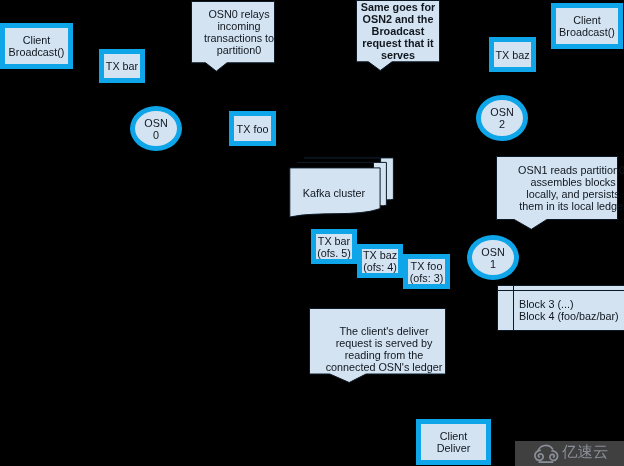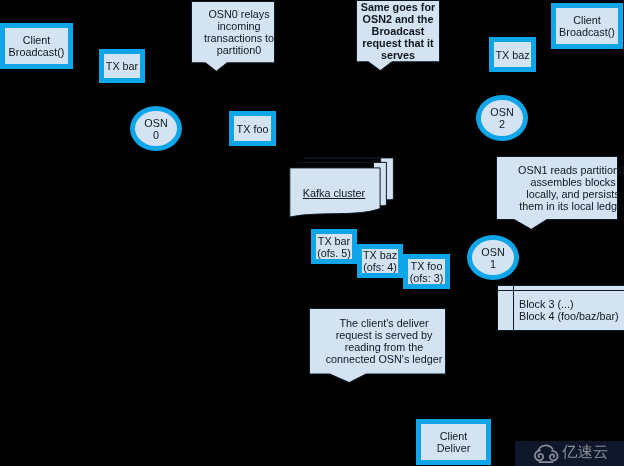--- a/index.html
+++ b/index.html
@@ -10,24 +10,24 @@
          will-change:transform;transform:translateZ(0);}
   .shape{position:absolute;box-sizing:border-box;}
   .box{background:#d4e3f2;border:5px solid #0ea5e9;display:flex;align-items:center;
        justify-content:center;text-align:center;color:#10171f;}
   .label{white-space:pre-line;line-height:12px;}
 
   .callout{position:absolute;}
   .callout svg{position:absolute;left:0;top:0;}
   .calloutlabel{position:absolute;left:0;display:flex;align-items:center;
                 justify-content:center;text-align:center;color:#10171f;white-space:pre-line;}
-  .kafkalabel{position:absolute;color:#10171f;text-decoration:underline;}
+  .kafkalabel{position:absolute;color:#10171f;}
   .ledgerlabel{position:absolute;color:#10171f;white-space:pre-line;}
 
-  .watermark{position:absolute;left:515px;top:441px;width:109px;height:25px;background:#0f172a;}
+  .watermark{position:absolute;left:515px;top:441px;width:109px;height:25px;background:#404040;}
   .watermark svg{position:absolute;left:19px;top:2px;}
   .watermark span{position:absolute;left:47px;top:1px;color:#8b8f99;font-size:15.5px;
                   line-height:20px;letter-spacing:0px;}
 </style>
 </head>
 <body>
 
 <div id="stage">
 
   <div class="shape box" style="left:0px;top:23px;width:73px;height:46px;">
@@ -129,21 +129,21 @@
       <line x1="16.5" y1="0.5" x2="16.5" y2="45.5" stroke="#0d1a26" stroke-width="1"></line>
     </svg>
     <span class="label ledgerlabel" style="left:22px;top:4px;width:110px;height:41px;display:flex;align-items:center;justify-content:flex-start;text-align:left;">Block 3 (...)
 Block 4 (foo/baz/bar)</span>
   </div>
 
   <div class="shape callout" style="left:309px;top:308px;width:137px;height:76px;">
     <svg viewBox="0 0 137 76" width="137" height="76">
       <path d="M0.5 0.5 H136.5 V66 H57 L40.2 74.5 L20.8 66 H0.5 Z" fill="#d4e3f2" stroke="#0d1a26" stroke-width="1"></path>
     </svg>
-    <span class="label calloutlabel" style="top:0;width:150px;height:66px;">The client's deliver
+    <span class="label calloutlabel" style="top:8px;width:150px;height:66px;">The client's deliver
 request is served by
 reading from the
 connected OSN's ledger</span>
   </div>
 
   <div class="shape box" style="left:416px;top:419px;width:75px;height:46px;">
     <span class="label">Client
 Deliver</span>
   </div>
 

